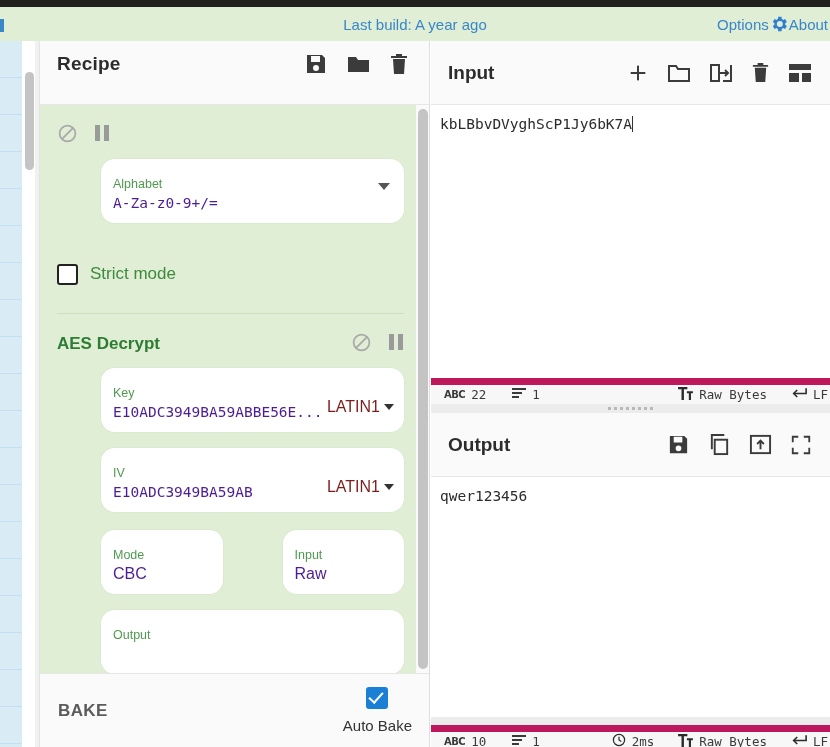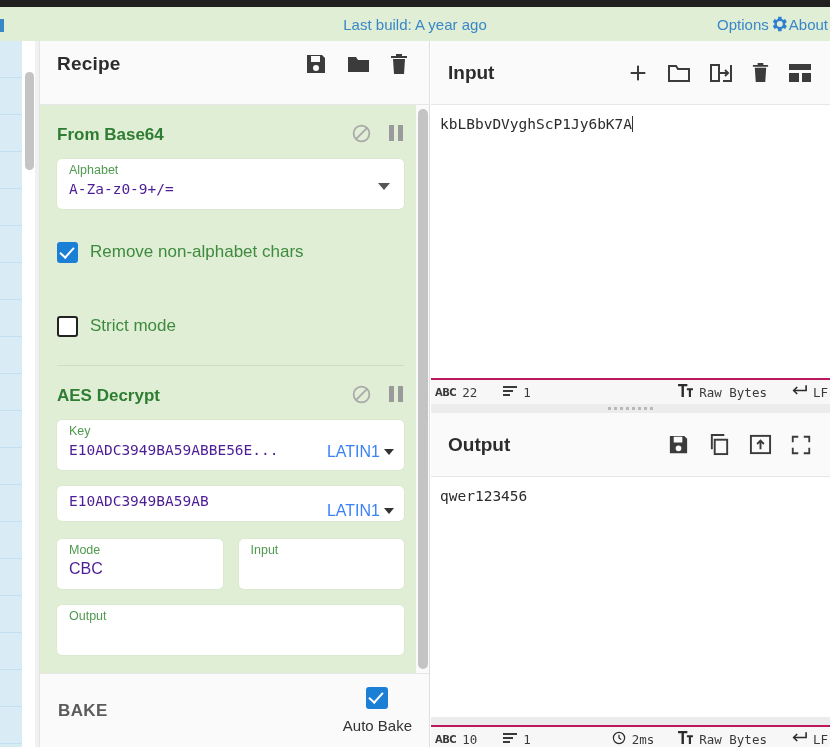--- a/index.html
+++ b/index.html
@@ -103,41 +103,42 @@
   .op-name {
     font-size: 17px; font-weight: bold; color: #2e7d32;
     flex: 1;
   }
   .op-ctrls { display: flex; align-items: center; gap: 16px; }
   .op-sep {
     height: 1px; background: #cbe0bb; margin: 16px 0 0 0;
   }
 
   .ing-field {
-    background: #fff; border-radius: 5px; position: relative;
-    padding: 4px 12px 9px 12px; margin-top: 2px;
+    background: #fff; border-radius: 14px; position: relative;
+    padding: 18px 12px 9px 12px; margin-top: 2px;
     box-shadow: 0 0 0 1px rgba(0,0,0,0.02);
+    margin-left: 44px;
   }
   .ing-label {
     font-size: 12.5px; color: #4f9a4f; line-height: 15px;
   }
   .ing-value {
     font-size: 16px; color: #4c1d95; line-height: 22px;
     white-space: nowrap; overflow: hidden;
   }
   .ing-value.mono { font-family: "DejaVu Sans Mono", monospace; font-size: 14.5px; }
   .caret-down {
     position: absolute; right: 14px; top: 24px;
     width: 0; height: 0;
     border-left: 6px solid transparent; border-right: 6px solid transparent;
     border-top: 7px solid #555;
   }
   .enc-select {
     position: absolute; right: 10px; top: 50%; transform: translateY(-2px);
-    font-size: 16px; color: #3b82f6; display: flex; align-items: center; gap: 4px;
+    font-size: 16px; color: #7f1d1d; display: flex; align-items: center; gap: 4px;
   }
   .enc-caret {
     width: 0; height: 0;
     border-left: 5px solid transparent; border-right: 5px solid transparent;
     border-top: 6px solid #333;
   }
 
   .chk-row { display: flex; align-items: center; gap: 12px; height: 46px; }
   .chk {
     width: 21px; height: 21px; border-radius: 3px; flex: none;
@@ -194,25 +195,25 @@
     font-family: "DejaVu Sans Mono", monospace;
     font-size: 14.5px; color: #2b2b2b;
     padding: 11px 0 0 9px; white-space: pre; position: relative;
   }
   .txt-caret {
     display: inline-block; width: 1px; height: 16px;
     background: #333; vertical-align: -3px;
   }
   .status-bar {
     position: absolute; left: 0; width: 399px; height: 26px;
-    background: #f7f7f7; border-top: 2px solid #be185d;
+    background: #f7f7f7; border-top: 7px solid #be185d;
     display: flex; align-items: center;
     font-family: "DejaVu Sans Mono", monospace;
     font-size: 12.5px; color: #3a3a3a;
-    padding-left: 4px; overflow: hidden;
+    padding-left: 13px; overflow: hidden;
   }
   .sb-item { display: flex; align-items: center; gap: 6px; }
   .sb-gap { width: 26px; }
   .sb-right { margin-left: auto; display: flex; align-items: center; gap: 24px; padding-right: 2px; }
   .abc-icon {
     font-family: "DejaVu Sans", sans-serif; font-size: 10px; font-weight: bold;
     letter-spacing: -.5px; color: #3a3a3a;
   }
   .splitter {
     position: absolute; left: 0; width: 399px; height: 9px;
@@ -292,21 +293,20 @@
             <path d="M7 2h6v2h5v2H2V4h5V2zM4 7h12l-1 15H5L4 7z"></path>
           </svg>
         </span>
       </div>
     </div>
 
     <div class="recipe-body">
 
       <div class="op-block">
         <div class="op-head">
-          <div class="op-name">From Base64</div>
           <div class="op-ctrls">
             <span>
               <svg width="21" height="21" viewBox="0 0 24 24" fill="none" stroke="#a9a9a9" stroke-width="2">
                 <circle cx="12" cy="12" r="9"></circle>
                   <line x1="5.6" y1="18.4" x2="18.4" y2="5.6"></line>
               </svg>
             </span>
             <span>
               <svg width="16" height="20" viewBox="0 0 16 20" fill="#9a9a9a">
                 <rect x="1" y="2" width="5" height="16"></rect>
@@ -315,24 +315,20 @@
             </span>
           </div>
         </div>
 
         <div class="ing-field">
           <div class="ing-label">Alphabet</div>
           <div class="ing-value mono">A-Za-z0-9+/=</div>
           <span class="caret-down"></span>
         </div>
 
-        <div class="chk-row" style="margin-top:20px;">
-          <span class="chk on"></span>
-          <span class="chk-label">Remove non-alphabet chars</span>
-        </div>
 
         <div class="chk-row" style="margin-top:28px;">
           <span class="chk off"></span>
           <span class="chk-label">Strict mode</span>
         </div>
 
         <div class="op-sep"></div>
       </div>
 
       <div class="op-block">
@@ -357,34 +353,36 @@
         <div class="ing-field">
           <div class="ing-label">Key</div>
           <div class="ing-value mono" style="max-width:240px;">E10ADC3949BA59ABBE56E...</div>
           <span class="enc-select">
             <span>LATIN1</span>
             <span class="enc-caret"></span>
           </span>
         </div>
 
         <div class="ing-field" style="margin-top:16px;">
+          <div class="ing-label">IV</div>
           <div class="ing-value mono" style="max-width:240px;">E10ADC3949BA59AB</div>
           <span class="enc-select">
             <span>LATIN1</span>
             <span class="enc-caret"></span>
           </span>
         </div>
 
         <div class="field-row" style="margin-top:16px;">
           <div class="ing-field">
             <div class="ing-label">Mode</div>
             <div class="ing-value">CBC</div>
           </div>
           <div class="ing-field">
             <div class="ing-label">Input</div>
+            <div class="ing-value">Raw</div>
           </div>
         </div>
 
         <div class="ing-field" style="margin-top:16px;">
           <div class="ing-label">Output</div>
           <div class="ing-value">&nbsp;</div>
         </div>
       </div>
 
       <div class="recipe-scroll-track">

